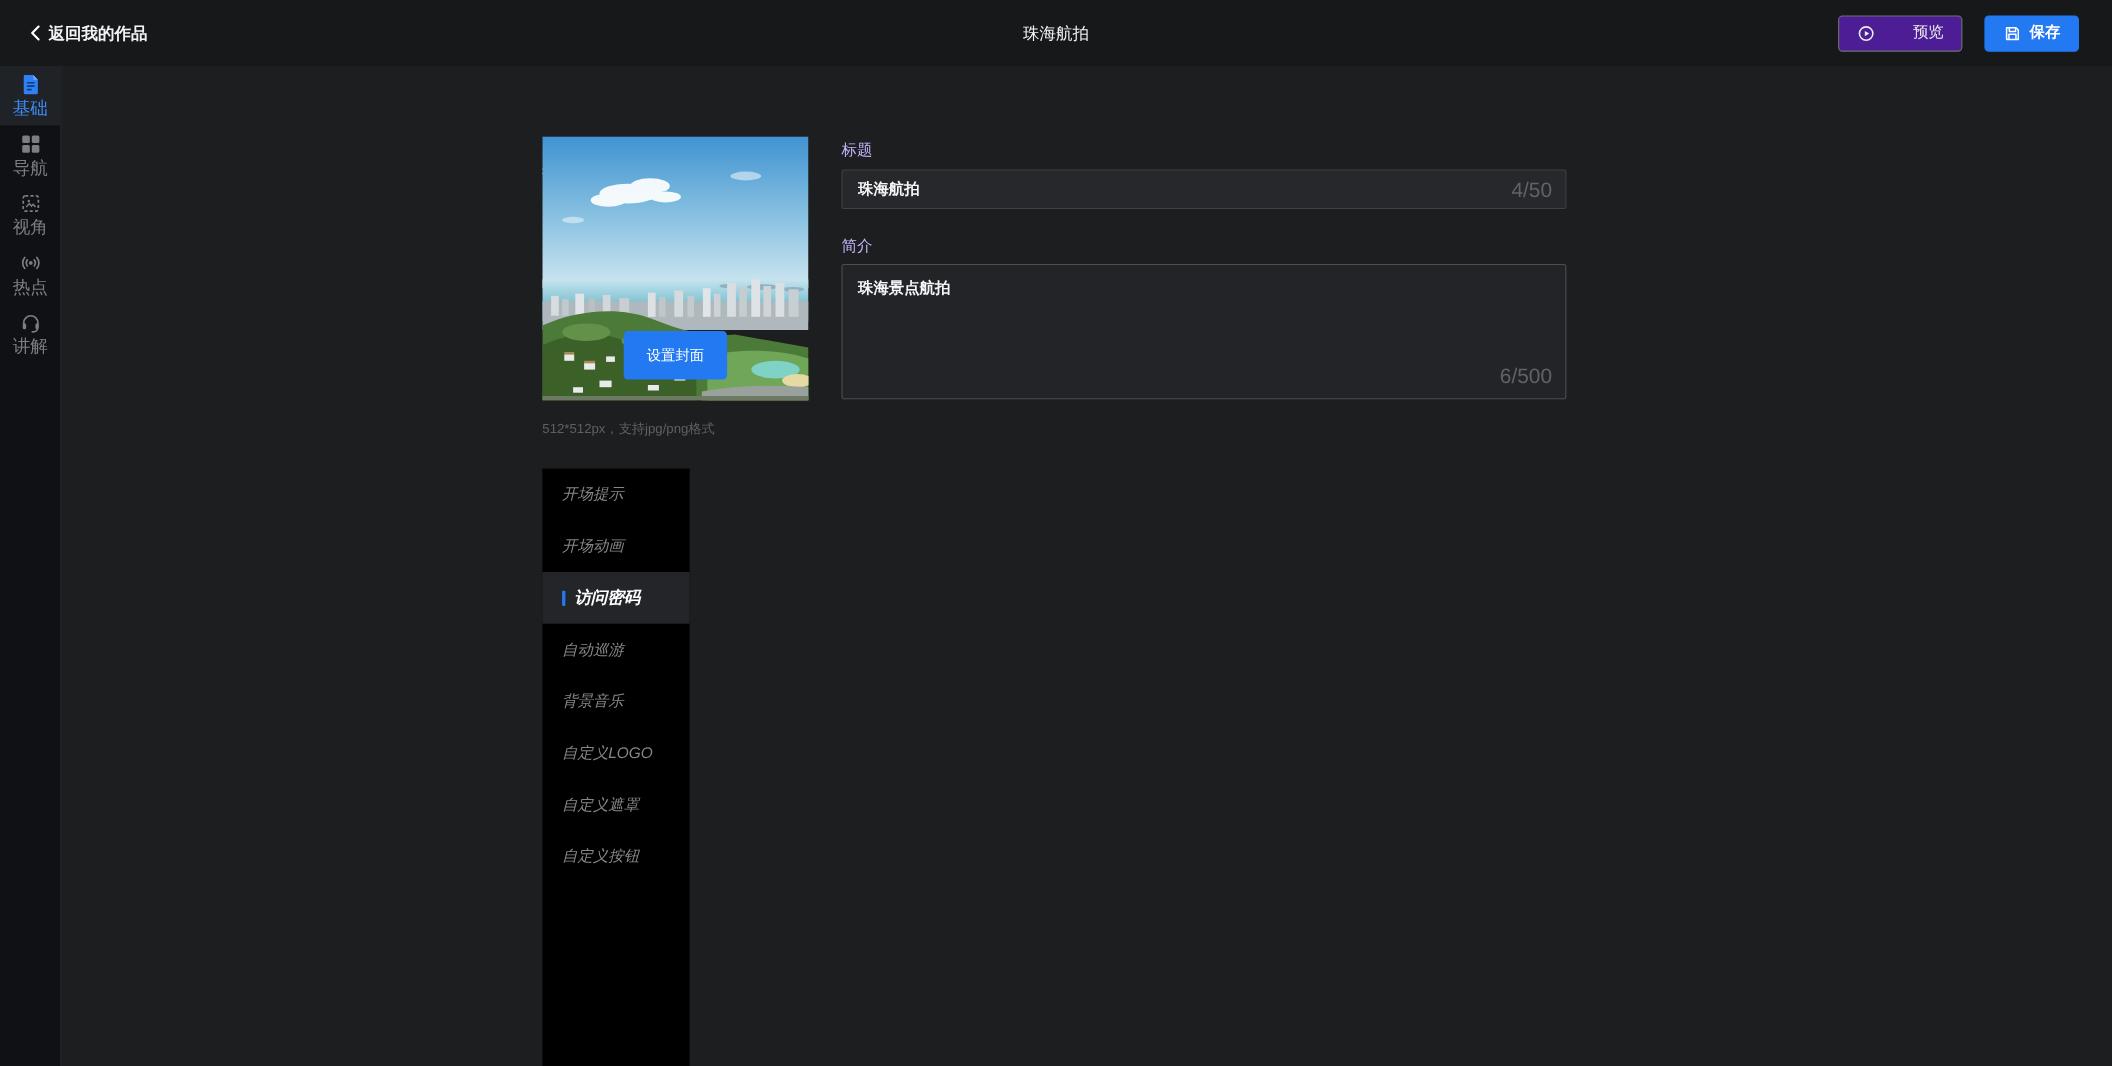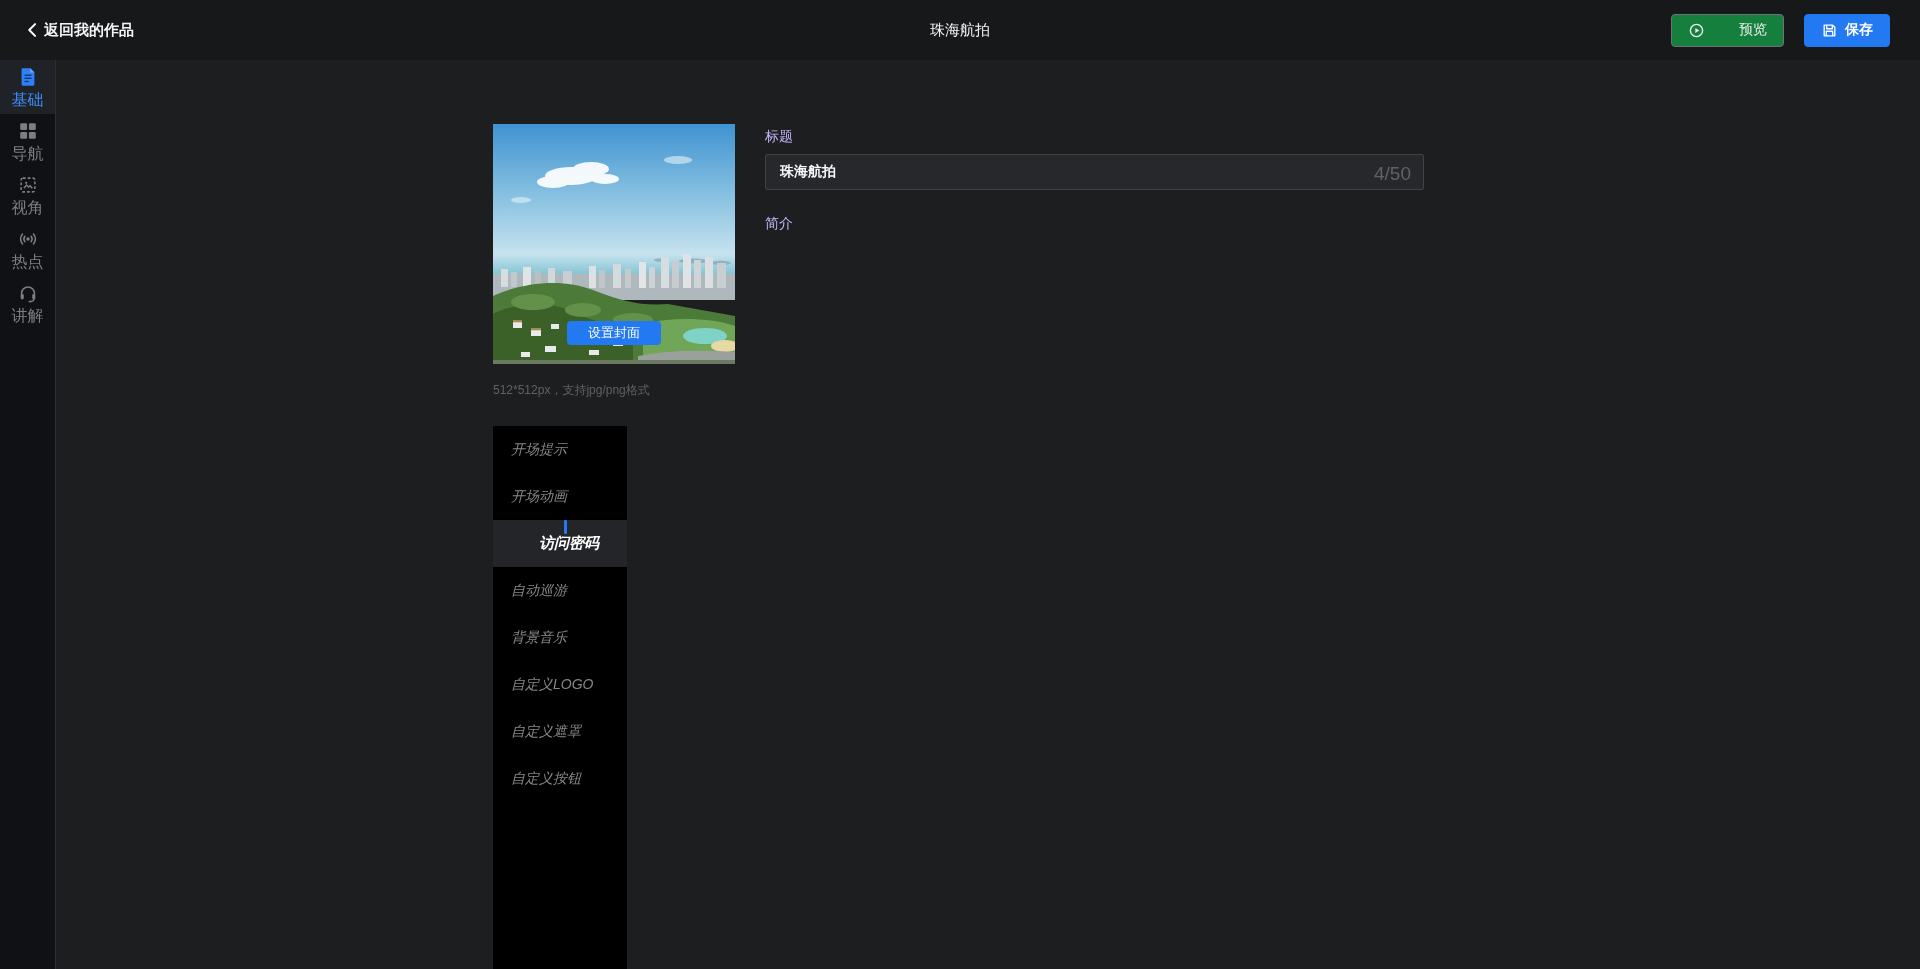--- a/index.html
+++ b/index.html
@@ -19,21 +19,21 @@
   .topbar-left { display:flex; align-items:center; padding-left:22px; cursor:pointer; }
   .back-chevron { width:22px; height:22px; display:flex; align-items:center; justify-content:center; color:#ffffff; }
   .back-label { font-size:15px; font-weight:700; color:#f2f3f5; }
   .topbar-title {
     position:absolute; left:0; right:0; text-align:center;
     font-size:15px; font-weight:500; color:#f2f3f5; pointer-events:none;
   }
   .topbar-right { margin-left:auto; display:flex; align-items:center; gap:20px; padding-right:30px; }
   .btn { height:33px; display:flex; align-items:center; gap:7px; padding:0 16px;
          border-radius:4px; font-size:14px; cursor:pointer; user-select:none; }
-  .btn-preview { background:#15803d; border:1px solid #6f7173; color:#eceded;gap:34px; }
+  .btn-preview { background:#4c1d95; border:1px solid #6f7173; color:#eceded;gap:34px; }
   .btn-save { background:#2379f2; border:1px solid #2379f2; color:#ffffff; font-weight:600; }
   .btn svg { display:block; }
 
   
   .sidebar {
     position:absolute; left:0; top:60px; width:56px; height:909px;
     background:#101114; border-right:1px solid #2c2e31;
     display:flex; flex-direction:column;
   }
   .side-item {
@@ -51,21 +51,21 @@
   .section-title {
     position:absolute; left:436px; top:84px;
     font-size:16px; font-weight:700; color:#f2f3f5;
   }
 
   
   .cover { position:absolute; left:436px; top:64px; width:242px; height:240px; cursor:pointer; }
   .cover svg.photo { display:block; width:242px; height:240px; }
   .cover-btn {
     position:absolute; left:50%; transform:translateX(-50%); bottom:19px;
-    width:94px; height:24px; background:#2379f2; color:#ffffff;
+    width:94px; height:44px; background:#2379f2; color:#ffffff;
     border-radius:4px; font-size:13px; display:flex; align-items:center; justify-content:center;
     cursor:pointer;
   }
   .cover-hint { position:absolute; left:436px; top:322px; font-size:12px; color:#5e6063; }
 
   
   .field-label { position:absolute; font-size:14px; color:#c4b5fd; }
   .lbl-title { left:708px; top:68px; }
   .lbl-intro { left:708px; top:155px; }
 
@@ -86,21 +86,21 @@
   }
   .intro-counter { right:13px; bottom:9px; }
 
   
   .settings { position:absolute; left:436px; top:366px; width:931px; height:543px; display:flex; }
   .tab-col { width:134px; height:100%; background:#000000;font-style:italic; }
   .tab-item {
     height:47px; display:flex; align-items:center; padding-left:18px;
     font-size:14px; color:#85878a; cursor:pointer;
   }
-  .tab-item.active { background:#232528; color:#ffffff; font-weight:700; font-size:15px;flex-direction:column; }
+  .tab-item.active { background:#232528; color:#ffffff; font-weight:700; font-size:15px; }
   .tab-bar { display:none; width:3px; height:14px; background:#2379f2; margin-right:8px; border-radius:1px; }
   .tab-item.active .tab-bar { display:block; }
 
   .panel { flex:1; height:100%; background:#26272a; position:relative; }
   .panel-title { position:absolute; left:31px; top:26px; font-size:16px; font-weight:700; color:#eceded; }
   .pwd-wrap {
     position:absolute; left:31px; top:63px; width:482px; height:38px;
     background:#1b1c1e; border:1px solid #515356; border-radius:2px;
     display:flex; align-items:center; padding:0 12px 0 14px; cursor:text;
   }
@@ -295,20 +295,24 @@
     </div>
     <div class="cover-hint">512*512px，支持jpg/png格式</div>
 
     <label class="field-label lbl-title">标题</label>
     <div class="title-wrap">
       <input class="title-input" type="text" value="珠海航拍" style="">
       <span class="counter title-counter">4/50</span>
     </div>
 
     <label class="field-label lbl-intro">简介</label>
+    <div class="intro-wrap">
+      <textarea class="intro-input" style="">珠海景点航拍</textarea>
+      <span class="counter intro-counter">6/500</span>
+    </div>
 
     <div class="settings">
       <div class="tab-col">
         <div class="tab-item">
             <span>开场提示</span>
           </div>
         <div class="tab-item">
             <span>开场动画</span>
           </div>
         <div class="tab-item active">

